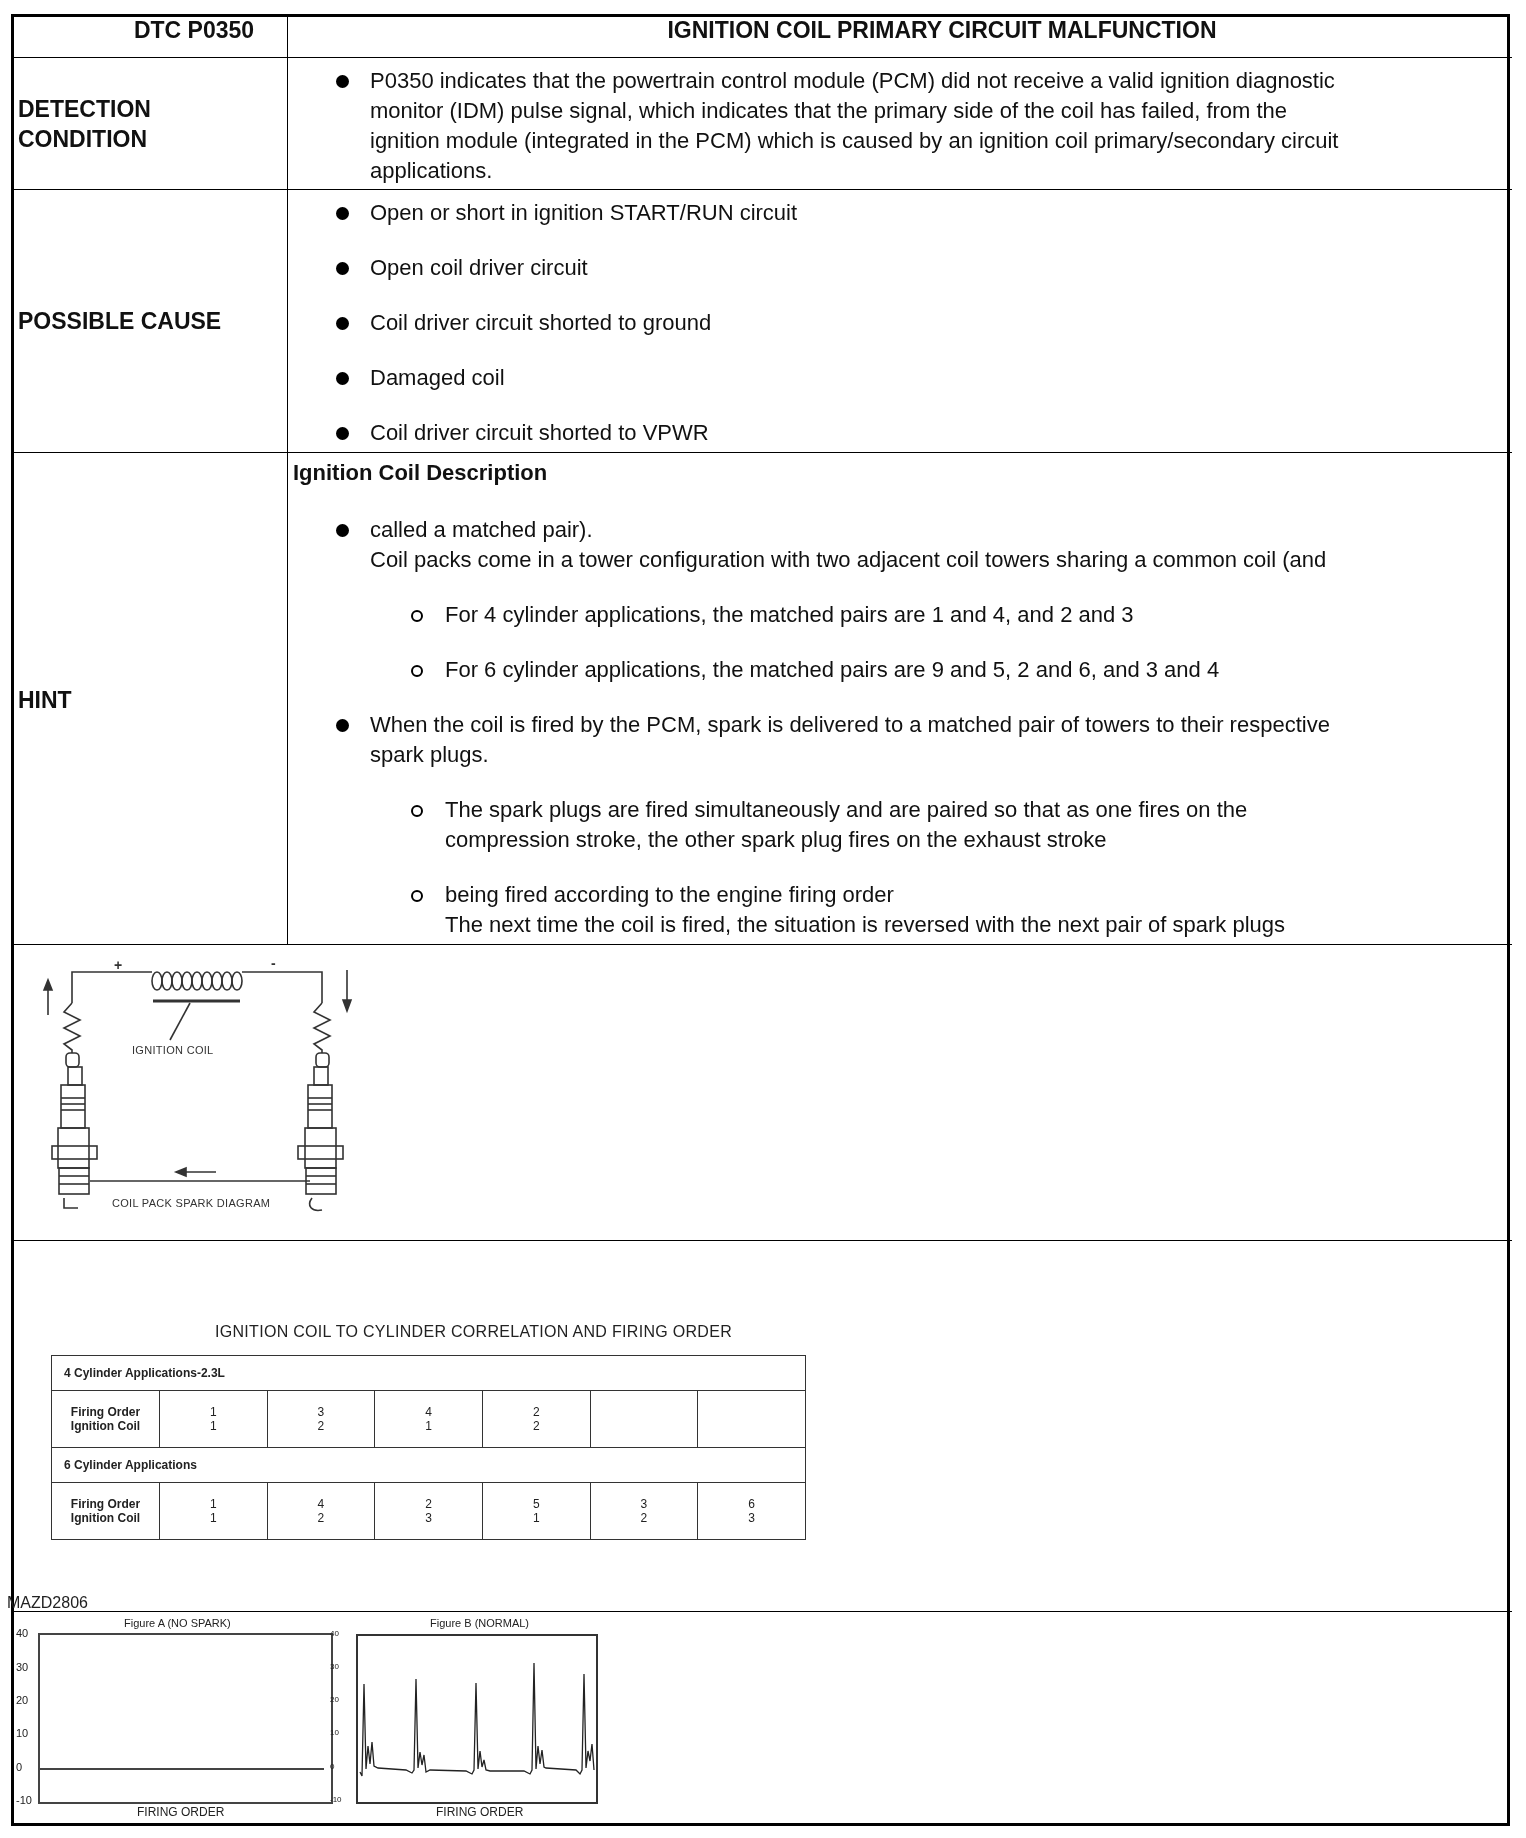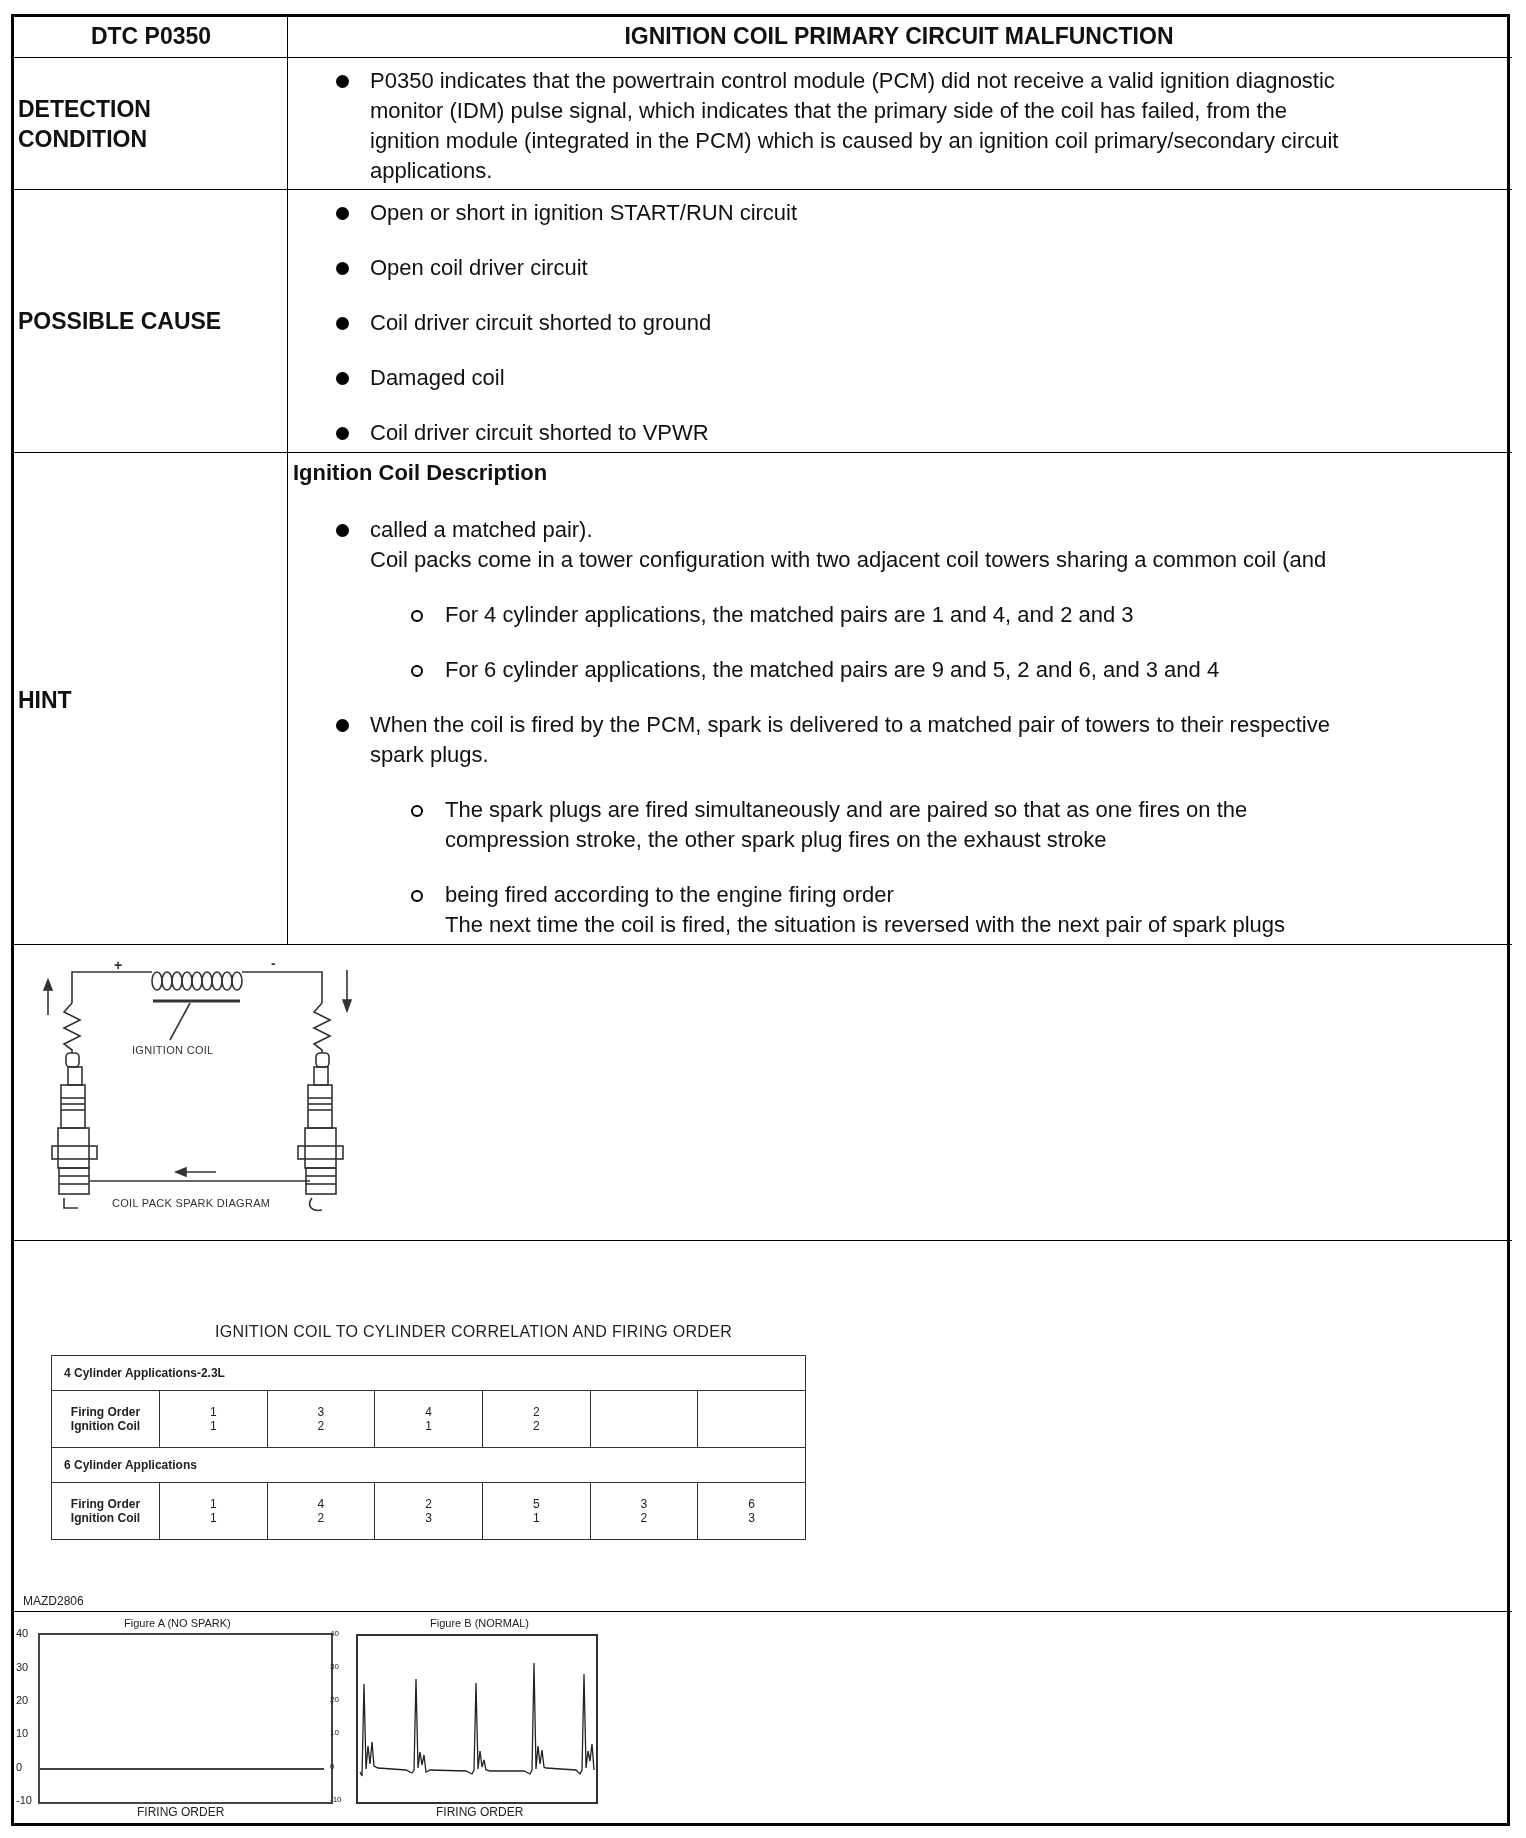--- a/index.html
+++ b/index.html
@@ -3,35 +3,35 @@
 <meta charset="utf-8">
 <style>
   html, body { margin: 0; padding: 0; background: #ffffff; }
   body { width: 1526px; height: 1838px; position: relative; overflow: hidden;
          font-family: "Liberation Sans", sans-serif; color: #111; }
   .frame { position: absolute; left: 11px; top: 14px; width: 1499px; height: 1812px;
            border: 3px solid #000; box-sizing: border-box; }
   .hline { position: absolute; left: 11px; width: 1501px; height: 0; border-top: 1.5px solid #000; }
   .vline { position: absolute; width: 0; border-left: 1.5px solid #000; }
   .cell-left { position: absolute; left: 18px; font-weight: bold; font-size: 23px; line-height: 30px; }
-  .hdr { position: absolute; top: 15px; height: 43px; display: flex; align-items: center; justify-content: center;
-         font-weight: bold; font-size: 23px; }
+  .hdr { position: absolute; top: 9px; height: 43px; display: flex; align-items: center; justify-content: center;
+         font-weight: bold; font-size: 23px; padding-left: 43px; }
   .blist { position: absolute; left: 336px; font-size: 22px; line-height: 30px; }
   .bitem { position: absolute; left: 0; width: 1140px; padding-left: 34px; box-sizing: border-box; }
   .bitem .dot { position: absolute; left: 0; top: 9px; width: 13px; height: 13px; border-radius: 50%; background: #000; }
   .sitem { position: absolute; left: 75px; width: 1060px; padding-left: 34px; box-sizing: border-box; }
   .sitem .ring { position: absolute; left: 0; top: 10px; width: 8px; height: 8px; border-radius: 50%; border: 2.5px solid #000; }
   .hint-head { position: absolute; left: 293px; top: 460px; font-weight: bold; font-size: 22px; }
   .diag-label { position: absolute; font-size: 11px; color: #333; letter-spacing: 0.3px; }
   .fo-title { position: absolute; left: 215px; top: 1323px; font-size: 16px; color: #222; letter-spacing: 0.3px; }
   table.fo { position: absolute; left: 51px; top: 1355px; width: 755px; border-collapse: collapse; font-size: 12px; color: #222; }
   table.fo td { border: 1.5px solid #333; text-align: center; height: 56px; padding: 0; line-height: 14px; }
   table.fo td.sect { text-align: left; height: 34px; padding-left: 12px; font-weight: bold; }
   table.fo td.rowlab { width: 107px; font-weight: bold; }
-  .mazd { position: absolute; left: 23px; top: 1594px; font-size: 12px; color: #222; }
+  .mazd { position: absolute; left: 7px; top: 1594px; font-size: 16px; color: #222; }
   .gtitle { position: absolute; font-size: 11px; color: #222; }
   .gylab { position: absolute; font-size: 11px; color: #222; width: 20px; }
   .gxlab { position: absolute; font-size: 12px; color: #222; }
 </style>
 </head>
 <body>
 
 <div class="frame"></div>
 <div class="hline" style="top:57px"></div>
 <div class="hline" style="top:189px"></div>

